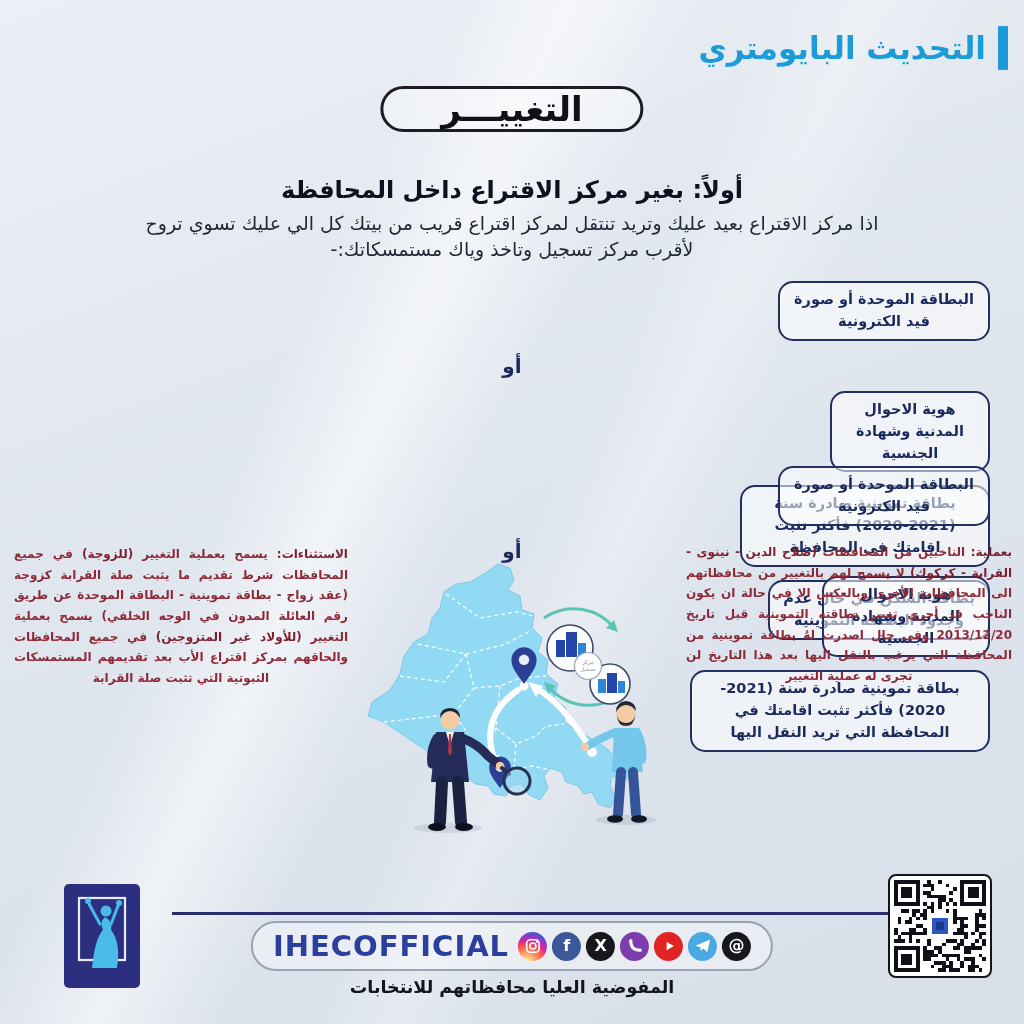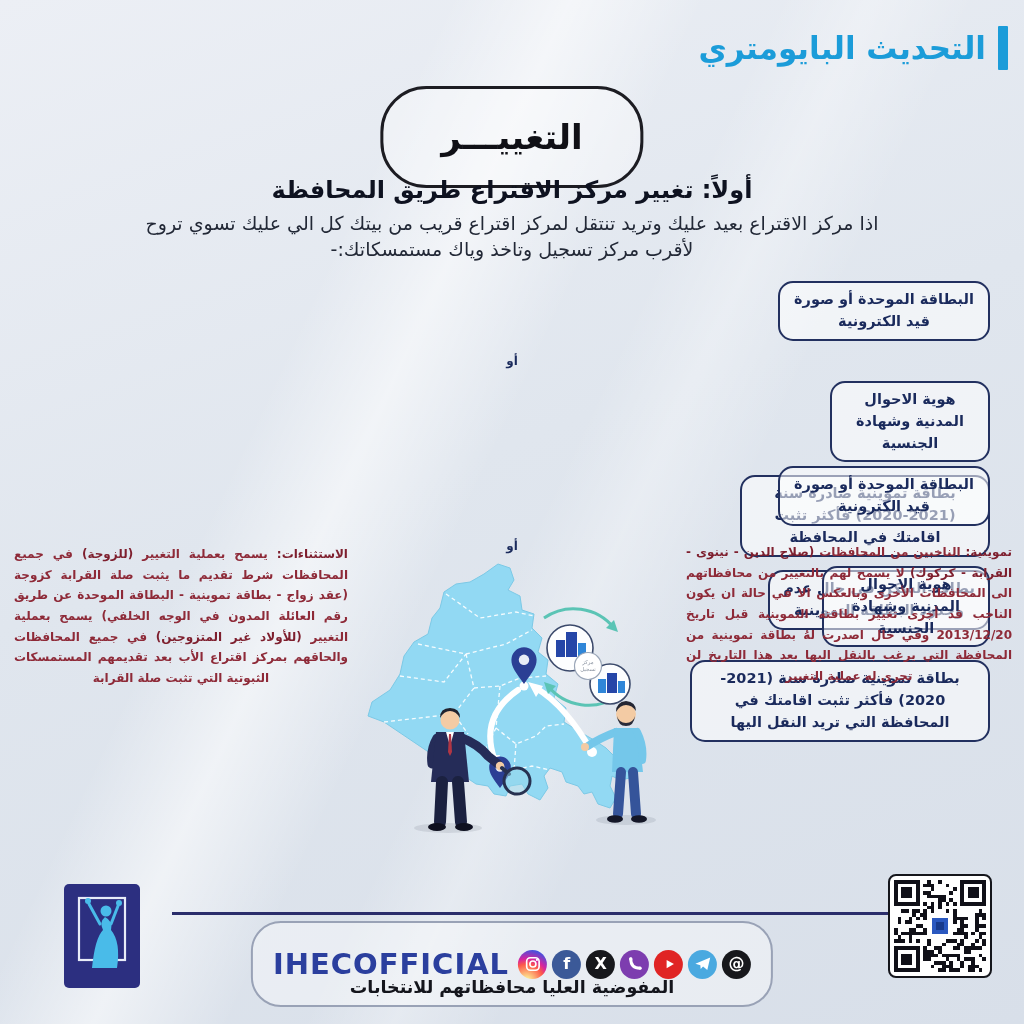--- a/index.html
+++ b/index.html
@@ -16,53 +16,53 @@
       linear-gradient(115deg,transparent 52%,rgba(255,255,255,.30) 58%,transparent 65%);
   }
   
   .hdr{position:absolute;top:26px;right:16px;display:flex;align-items:center;gap:12px;}
   .hdr-bar{width:10px;height:44px;background:#1b9cd9;border-radius:1px;}
   .hdr-title{color:#1b9cd9;font-size:31px;font-weight:800;letter-spacing:0;}
   
   .pill{
     position:absolute;top:86px;left:50%;transform:translateX(-50%);
     border:3px solid #1c1c22;border-radius:46px;background:rgba(255,255,255,.35);
-    padding:28px 58px;font-size:34px;font-weight:800;color:#101016;white-space:nowrap;
+    padding:0 58px;font-size:34px;font-weight:800;color:#101016;white-space:nowrap;
   }
   
   .section{position:absolute;left:0;right:0;text-align:center;}
   .section h2{margin:0;font-size:24px;font-weight:800;color:#0e1220;}
   .section p{margin:6px 128px 0;font-size:19px;line-height:1.38;color:#222836;font-weight:500;}
   
   .req-row{position:absolute;left:34px;right:34px;display:flex;justify-content:center;align-items:stretch;gap:13px;direction:rtl;flex-direction:column;}
   .req-box{
     border:2.2px solid #22305f;border-radius:15px;background:rgba(255,255,255,.55);
     color:#1a2a5c;font-weight:700;font-size:14.5px;line-height:1.5;text-align:center;
     display:flex;align-items:center;justify-content:center;padding:6px 12px;min-height:60px;box-sizing:border-box;
   }
-  .or{align-self:center;font-size:12px;font-weight:800;color:#1a2a5c;}
+  .or{align-self:center;font-size:20px;font-weight:800;color:#1a2a5c;}
   .r1b1{width:212px}.r1b2{width:160px}.r1b3{width:250px}.r1b4{width:222px}
   .r2b1{width:212px}.r2b2{width:168px}.r2b3{width:300px}
   
   .mcol{
     position:absolute;color:#8e2a38;font-size:12px;line-height:1.72;font-weight:600;
     text-align:justify;text-align-last:center;direction:rtl;
   }
   .mcol b{font-weight:800;color:#7e1f2e;}
   .col-note{top:542px;right:12px;width:326px;}
   .col-exc{top:544px;left:14px;width:334px;}
   
   .map-wrap{position:absolute;left:348px;top:556px;width:336px;height:322px;}
   
   .f-line{position:absolute;top:912px;left:172px;width:716px;height:2.5px;background:#2a2d6b;}
   .f-pill{
     position:absolute;top:921px;left:50%;transform:translateX(-50%);
     display:flex;align-items:center;gap:9px;direction:ltr;
     border:2px solid #99a2b6;border-radius:30px;background:rgba(255,255,255,.40);
-    padding:24px 20px;
+    padding:6px 20px;
   }
   .handle{color:#2b3f9e;font-size:29px;font-weight:800;letter-spacing:1px;}
   .sicons{display:flex;gap:5px;align-items:center;}
   .sicon{width:29px;height:29px;border-radius:50%;display:flex;align-items:center;justify-content:center;flex:0 0 auto;}
   .sicon svg{display:block;}
   .si-ig{background:radial-gradient(circle at 30% 107%,#fdf497 5%,#fd5949 45%,#d6249f 60%,#285AEB 90%);}
   .si-fb{background:#3b5998;}
   .si-x{background:#17181c;}
   .si-vb{background:#7d3daf;}
   .si-yt{background:#e02424;}
@@ -80,39 +80,39 @@
 <div class="page">
 
   <div class="hdr">
     <div class="hdr-bar"></div>
     <div class="hdr-title">التحديث البايومتري</div>
   </div>
 
   <div class="pill">التغييـــر</div>
 
   <div class="section" style="top:176px">
-    <h2>أولاً: تغيير مركز الاقتراع طريق المحافظة</h2>
+    <h2>أولاً: بغير مركز الاقتراع داخل المحافظة</h2>
     <p>اذا مركز الاقتراع بعيد عليك وتريد تنتقل لمركز اقتراع قريب من بيتك كل الي عليك تسوي تروح لأقرب مركز تسجيل وتاخذ وياك مستمسكاتك:-</p>
   </div>
   <div class="req-row" style="top:281px">
     <div class="req-box r1b1">البطاقة الموحدة أو صورة قيد الكترونية</div>
     <div class="or">أو</div>
     <div class="req-box r1b2">هوية الاحوال المدنية وشهادة الجنسية</div>
     <div class="req-box r1b3">بطاقة تموينية صادرة سنة (2021-2020) فأكثر تثبت اقامتك في المحافظة</div>
     <div class="req-box r1b4">بطاقة السكن في حال عدم وجدود البطاقة التموينية</div>
   </div>
 
   <div class="req-row" style="top:466px">
     <div class="req-box r2b1">البطاقة الموحدة أو صورة قيد الكترونية</div>
     <div class="or">أو</div>
     <div class="req-box r2b2">هوية الاحوال المدنية وشهادة الجنسية</div>
     <div class="req-box r2b3">بطاقة تموينية صادرة سنة (2021-2020) فأكثر تثبت اقامتك في المحافظة التي تريد النقل اليها</div>
   </div>
 
-  <div class="mcol col-note"><b>تموينية:</b><span> الناخبين من المحافظات </span><b>(صلاح الدين - نينوى - القرابة - كركوك)</b><span> لا يسمح لهم بالتغيير من محافظاتهم الى المحافظات الأخرى وبالعكس الا في حالة ان يكون الناخب قد أجرى تغيير بطاقته التموينية قبل تاريخ 2013/12/20 وفي حال اصدرت لهُ بطاقة تموينية من المحافظة التي يرغب بالنقل اليها بعد هذا التاريخ لن تجرى له عملية التغيير</span></div>
+  <div class="mcol col-note"><b>بعملية:</b><span> الناخبين من المحافظات </span><b>(صلاح الدين - نينوى - القرابة - كركوك)</b><span> لا يسمح لهم بالتغيير من محافظاتهم الى المحافظات الأخرى وبالعكس الا في حالة ان يكون الناخب قد أجرى تغيير بطاقته التموينية قبل تاريخ 2013/12/20 وفي حال اصدرت لهُ بطاقة تموينية من المحافظة التي يرغب بالنقل اليها بعد هذا التاريخ لن تجرى له عملية التغيير</span></div>
 
   <div class="mcol col-exc"><b>الاستثناءات:</b><span> يسمح بعملية التغيير </span><b>(للزوجة)</b><span> في جميع المحافظات شرط تقديم ما يثبت صلة القرابة كزوجة (عقد زواج - بطاقة تموينية - البطاقة الموحدة عن طريق رقم العائلة المدون في الوجه الخلفي) يسمح بعملية التغيير </span><b>(للأولاد غير المتزوجين)</b><span> في جميع المحافظات والحاقهم بمركز اقتراع الأب بعد تقديمهم المستمسكات الثبوتية التي تثبت صلة القرابة</span></div>
 
   <div class="map-wrap">
     <svg viewBox="0 0 336 322" width="336" height="322">
 
       <g>
         <path d="M136 18 L150 8 L162 12 L166 24 L160 34 L172 40 L174 54 L186 58 L184 72 L194 82 L190 96 L200 104 L198 118 L210 128 L206 142 L218 152 L216 166 L232 176 L246 184 L258 192 L268 202 L278 210 L282 222 L272 224 L264 220 L262 230 L268 242 L262 252 L250 248 L244 236 L236 238 L230 230 L218 226 L214 216 L202 212 L196 220 L200 232 L192 244 L180 238 L174 228 L162 230 L158 240 L146 238 L140 230 L128 228 L36 166 L20 160 L24 146 L42 134 L52 118 L56 100 L66 86 L80 78 L84 62 L92 52 L96 36 L108 28 L122 26 Z" fill="#92d9f3" stroke="#7cc9e6" stroke-width="1"></path>
         <g stroke="rgba(255,255,255,0.9)" stroke-width="1.3" stroke-dasharray="4 3" fill="none">
           <path d="M98 38 L132 62 L168 56 L186 60"></path>

